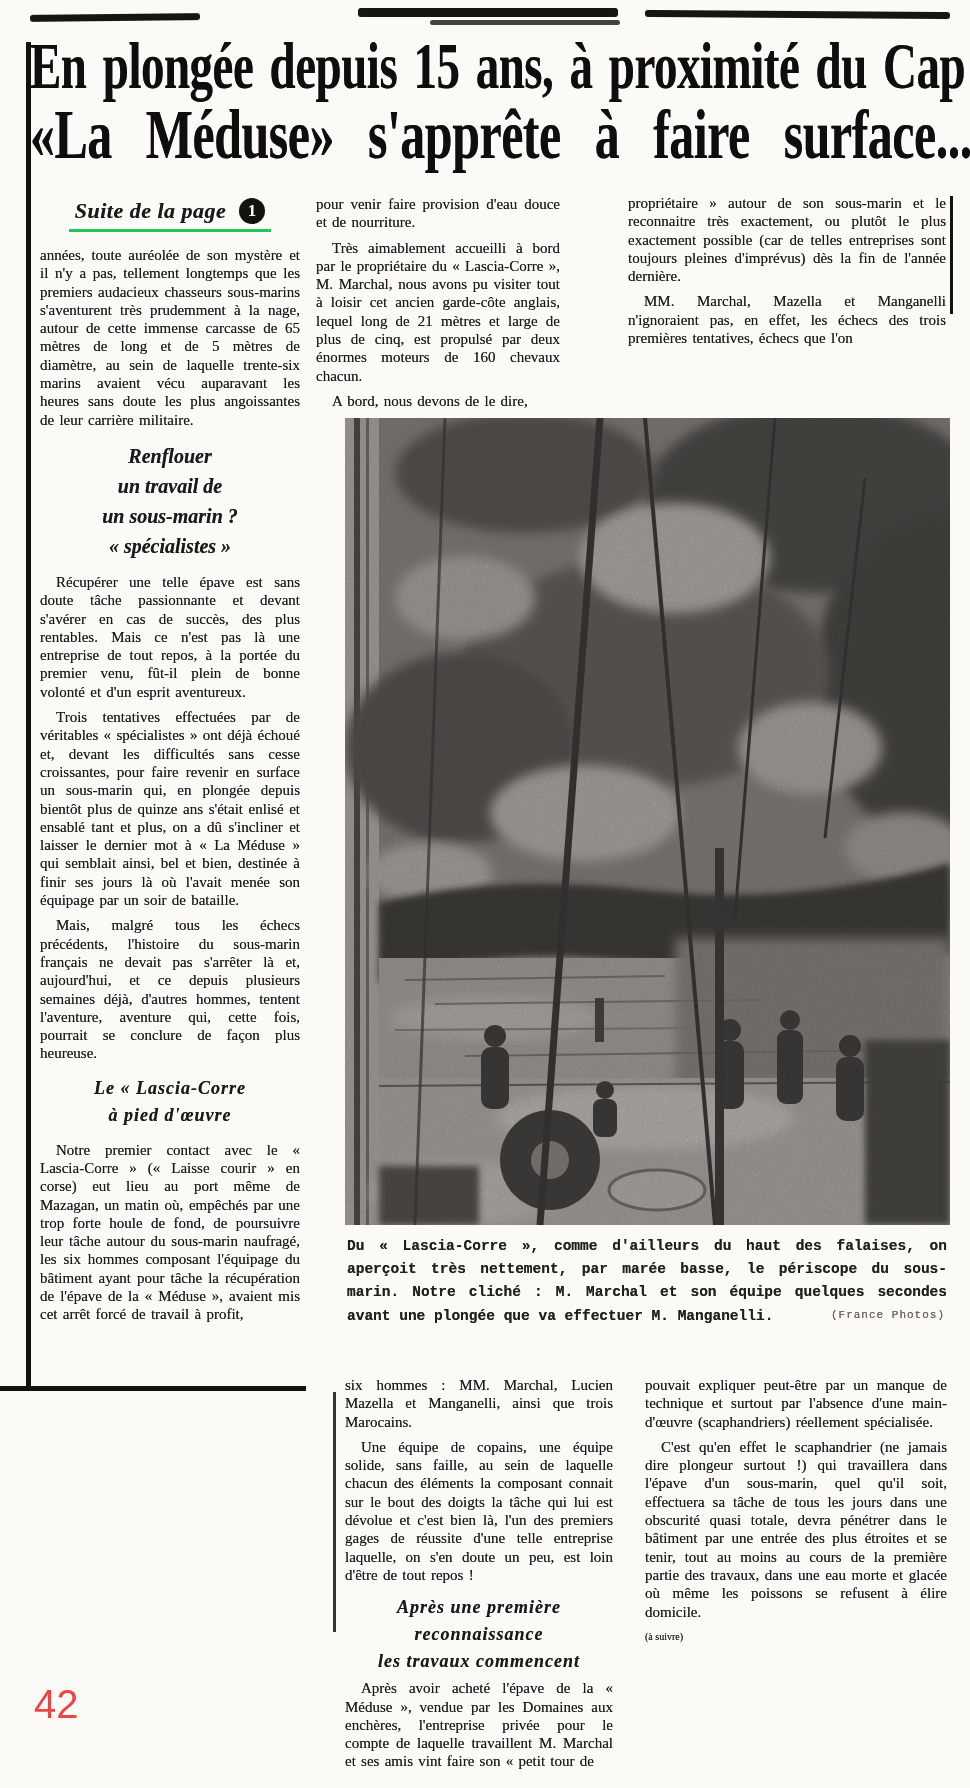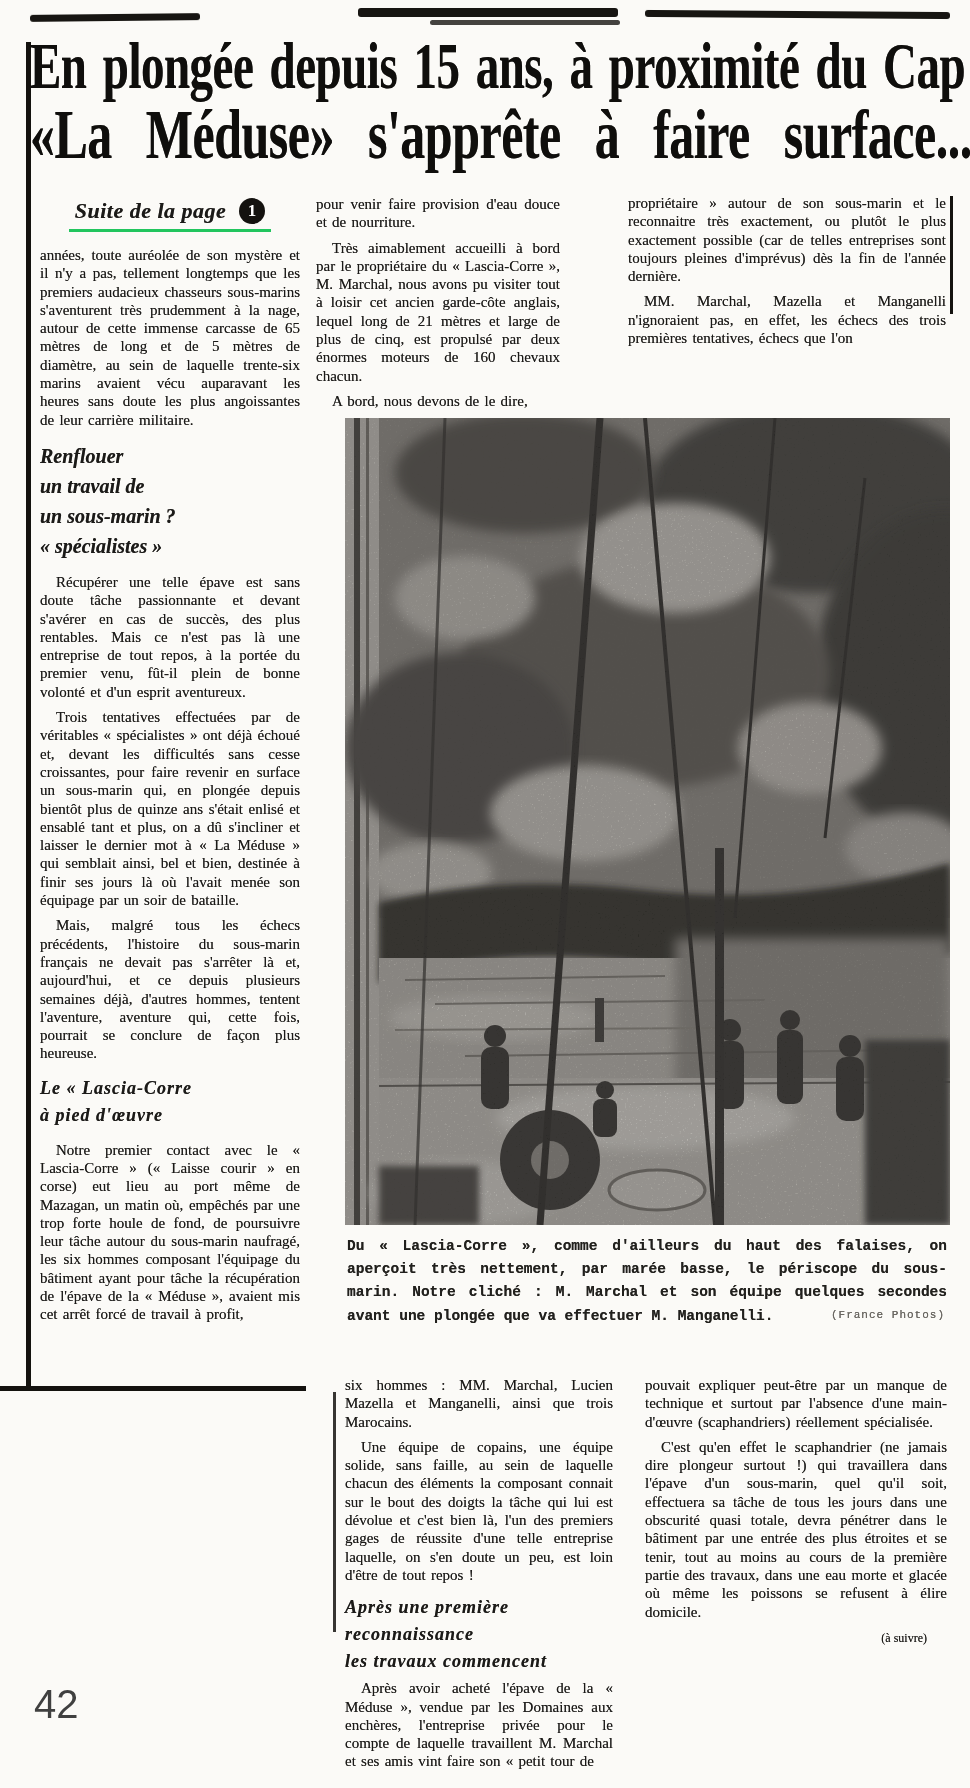--- a/index.html
+++ b/index.html
@@ -16,32 +16,32 @@
   .hl2{font-size:50px;line-height:66px;word-spacing:22px;margin-top:4px;}
   
   .col{position:absolute;}
   .par{font-size:15px;line-height:1.22;text-align:justify;margin:0 0 7px 0;text-indent:16px;word-spacing:1.5px;}
   .par.noindent{text-indent:0;}
   .suite{ text-align:center;margin:4px 0 14px 0;}
   .suite-inner{display:inline-block;border-bottom:3px solid #22c55e;padding:0 6px 5px 6px;
      font-style:italic;font-weight:bold;font-size:22px;letter-spacing:.5px;}
   .badge{display:inline-block;width:26px;height:26px;border-radius:50%;background:#14120f;color:#fff;
      font-style:normal;font-weight:bold;font-size:17px;line-height:26px;text-align:center;vertical-align:2px;margin-left:7px;text-shadow:none;}
-  .subhead{font-style:italic;font-weight:bold;font-size:20px;line-height:1.5;margin:12px 0 12px 0;}
+  .subhead{font-style:italic;font-weight:bold;text-align:center;font-size:20px;line-height:1.5;margin:12px 0 12px 0;}
   .subhead div{white-space:nowrap;}
   .subhead-big{font-size:18px;letter-spacing:1px;}
   
   .photo{position:absolute;left:345px;top:418px;width:605px;height:807px;background:#b4b1ab;}
   .photo svg{display:block;width:100%;height:100%;}
   .caption{position:absolute;left:347px;top:1235px;width:600px;font-family:Liberation Mono, monospace;
      font-weight:bold;font-size:14.5px;line-height:1.6;text-align:justify;color:#21201d;}
   .credit{position:absolute;right:2px;bottom:3px;font-size:11px;font-weight:normal;color:#6b6862;letter-spacing:1px;}
-  .closing{text-align:right;font-size:12px;margin-top:10px;padding-right:20px;}
+  .closing{text-align:left;font-size:10px;margin-top:10px;padding-right:20px;}
   .pageno{position:absolute;left:34px;top:1682px;font-family:"Liberation Sans",sans-serif;
-     font-size:40px;color:#404040;text-shadow:none;}
+     font-size:40px;color:#ef4444;text-shadow:none;}
 </style>
 </head>
 <body>
 
 <div class="page">
 
   <div class="smudge" style="left:30px;top:14px;width:170px;height:7px;transform:rotate(-.6deg);"></div>
   <div class="smudge" style="left:358px;top:8px;width:260px;height:9px;"></div>
   <div class="smudge" style="left:430px;top:20px;width:190px;height:5px;opacity:.8;"></div>
   <div class="smudge" style="left:645px;top:11px;width:305px;height:7px;transform:rotate(.4deg);"></div>

